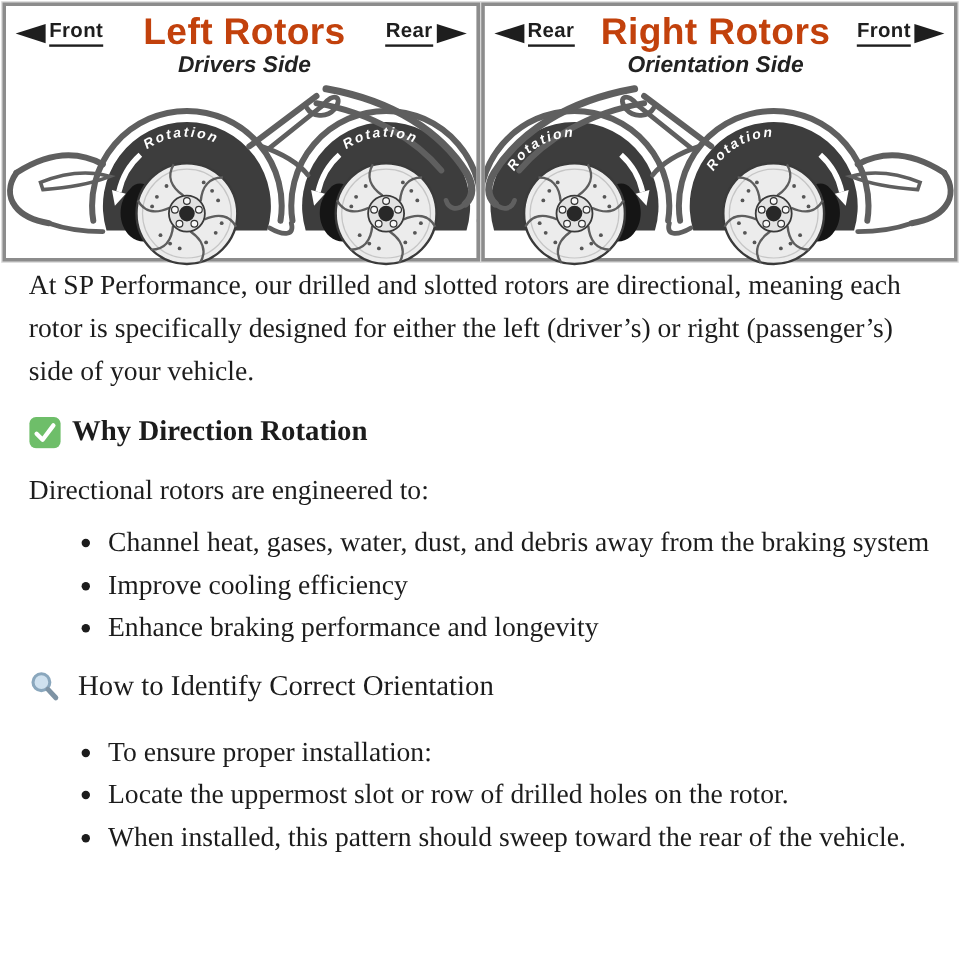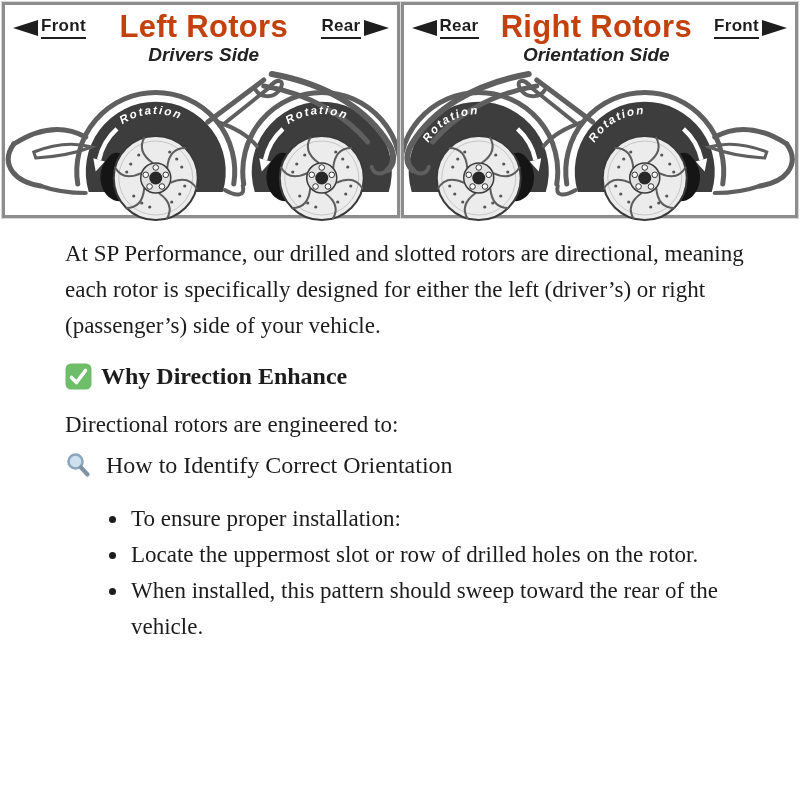--- a/index.html
+++ b/index.html
@@ -32,21 +32,21 @@
   .panel-titles { flex:1; text-align:center; margin-top:-1px; }
   .panel-title { font-weight:bold; font-size:31px; line-height:1.05; color:#c2410c; letter-spacing:.3px; }
   .panel-subtitle { font-weight:bold; font-style:italic; font-size:19px; color:#222; }
   .car-svg { display:block; width:100%; height:156px; }
 
   .rot-text { font:italic bold 11.5px "Liberation Sans","DejaVu Sans",sans-serif; fill:#ffffff; letter-spacing:1.8px; }
   .rot-arrow { stroke:#ffffff; stroke-width:4.5; fill:none; }
   .rot-head { fill:#ffffff; }
 
   
-  .article { padding:18px 24px 0 24px; font-size:23px; line-height:1.56;margin-left:41px; }
+  .article { padding:2px 24px 0 24px; font-size:23px; line-height:1.56; }
   .intro { margin:0 0 17px 0; }
   .sec-heading {
     display:flex; align-items:center; gap:9px;
     font-size:24px; font-weight:bold; margin:0 0 15px 0; line-height:1.3;
   }
   .sec-heading.regular { font-weight:normal; margin:4px 0 20px 0; gap:14px; }
   .emoji { flex:0 0 auto; display:inline-flex; }
   .lead { margin:0 0 7px 0; }
   ul.blist { margin:0 0 16px 42px; padding:0 0 0 22px; }
   ul.blist li { margin:0; padding-left:2px; }
@@ -196,25 +196,30 @@
 
     <p class="intro">At SP Performance, our drilled and slotted rotors are directional, meaning each rotor is specifically designed for either the left (driver’s) or right (passenger’s) side of your vehicle.</p>
 
     <div class="sec-heading">
       <span class="emoji" aria-label="check-mark-emoji">
         <svg width="27" height="27" viewBox="0 0 27 27">
           <rect x="0.5" y="0.5" width="26" height="26" rx="5.5" fill="#6ebe69"></rect>
           <path d="M6.5 14.5 L11.5 19.5 L20.5 7.5" stroke="#ffffff" stroke-width="3.6" fill="none" stroke-linecap="round" stroke-linejoin="round"></path>
         </svg>
       </span>
-      <span>Why Direction Enhance</span>
+      <span>Why Direction Rotation</span>
     </div>
 
     <p class="lead">Directional rotors are engineered to:</p>
 
+    <ul class="blist">
+      <li>Channel heat, gases, water, dust, and debris away from the braking system</li>
+      <li>Improve cooling efficiency</li>
+      <li>Enhance braking performance and longevity</li>
+    </ul>
 
     <div class="sec-heading regular">
       <span class="emoji" aria-label="magnifying-glass-emoji">
         <svg width="27" height="27" viewBox="0 0 27 27">
           <circle cx="10.5" cy="9.5" r="7" fill="#cfe1ef" stroke="#8aa7bd" stroke-width="2.6"></circle>
           <line x1="16" y1="15.5" x2="22.5" y2="22.5" stroke="#7e93a4" stroke-width="4.2" stroke-linecap="round"></line>
         </svg>
       </span>
       <span>How to Identify Correct Orientation</span>
     </div>

